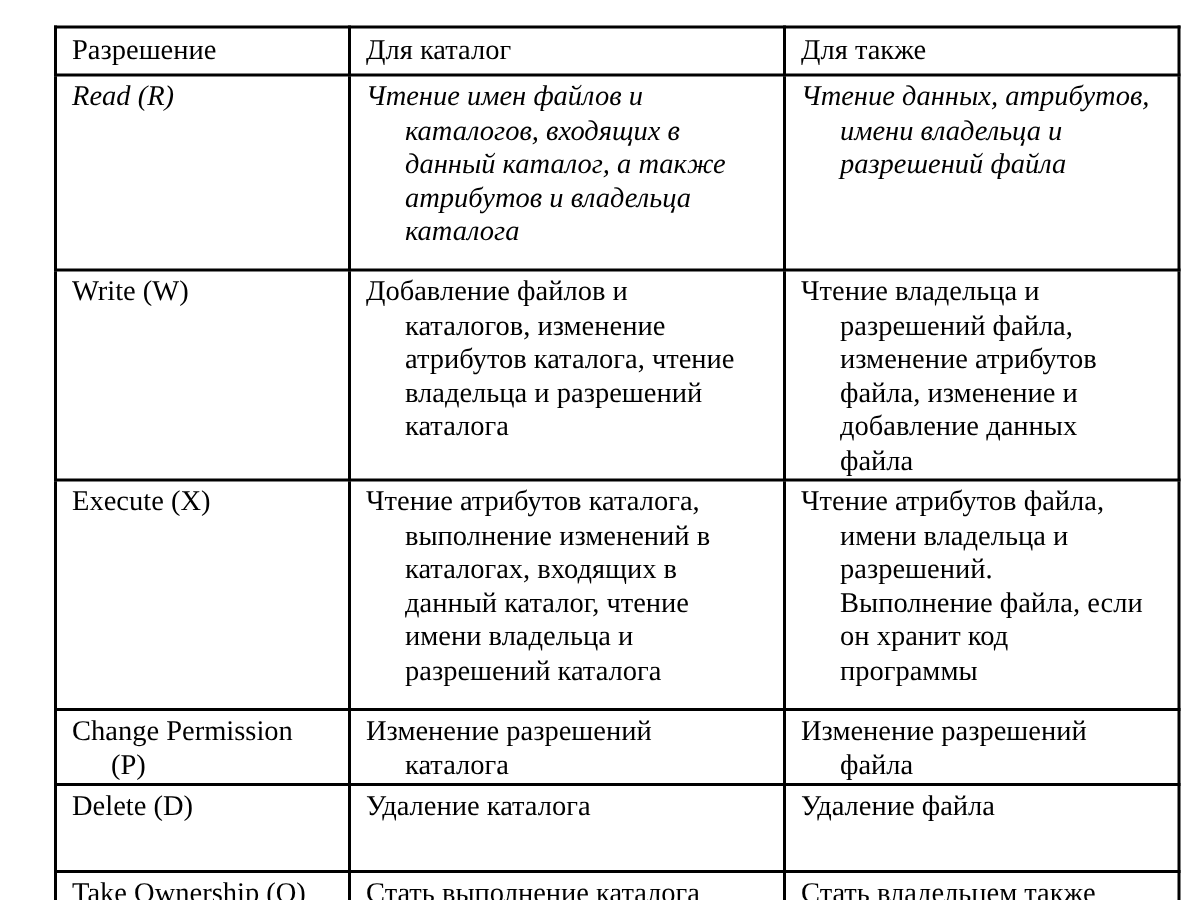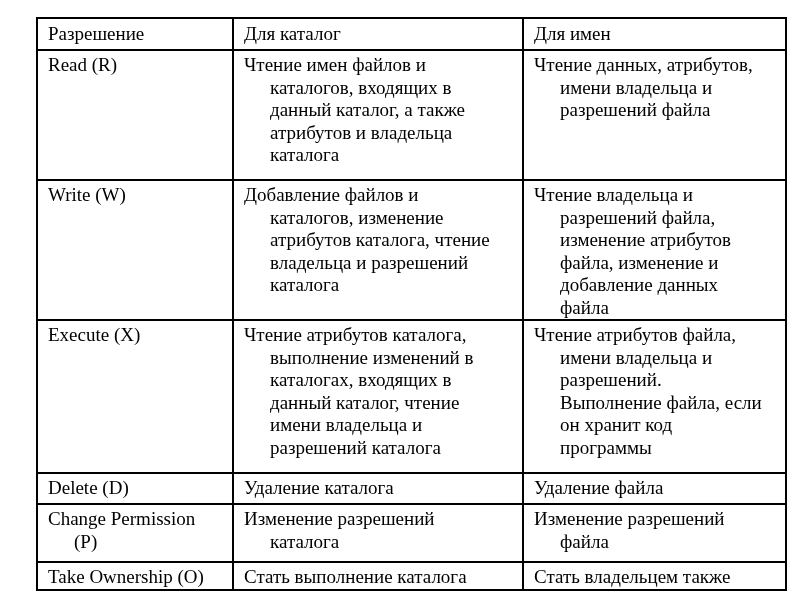--- a/index.html
+++ b/index.html
@@ -31,21 +31,21 @@
   table.perm-table col.c3 { width: 263px; }
   table.perm-table th,
   table.perm-table td {
     border: 2px solid #000000;
     vertical-align: top;
     padding: 0;
     font-weight: normal;
     text-align: left;
   }
   thead tr { height: 32px; }
-  tbody tr:nth-child(1) { height: 130px; }
+  tbody tr:nth-child(1) { height: 130px; font-style: italic; }
   tbody tr:nth-child(2) { height: 124px; }
   tbody tr:nth-child(3) { height: 153px; }
   tbody tr:nth-child(4) { height: 31px; }
   tbody tr:nth-child(5) { height: 58px; }
   tbody tr:nth-child(6) { height: 18px; margin-top: 28px; }
   .p {
     margin: 0;
     padding: 3px 4px 0 36px;
     text-indent: -26px;          
     font-size: 19px;
@@ -69,21 +69,21 @@
     </colgroup>
     <thead>
       <tr>
         <th>
             <div class="p hdr">Разрешение</div>
           </th>
         <th>
             <div class="p hdr">Для каталог</div>
           </th>
         <th>
-            <div class="p hdr">Для имен</div>
+            <div class="p hdr">Для также</div>
           </th>
       </tr>
     </thead>
     <tbody>
       <tr>
         <td>
             <div class="p">Read (R)</div>
           </td>
         <td>
             <div class="p">Чтение имен файлов и
@@ -134,41 +134,41 @@
             <div class="p">Чтение атрибутов файла,
 имени владельца и
 разрешений.
 Выполнение файла, если
 он хранит код
 программы</div>
           </td>
       </tr>
       <tr>
         <td>
-            <div class="p">Delete (D)</div>
-          </td>
-        <td>
-            <div class="p">Удаление каталога</div>
-          </td>
-        <td>
-            <div class="p">Удаление файла</div>
-          </td>
-      </tr>
-      <tr>
-        <td>
             <div class="p">Change Permission
 (P)</div>
           </td>
         <td>
             <div class="p">Изменение разрешений
 каталога</div>
           </td>
         <td>
             <div class="p">Изменение разрешений
 файла</div>
+          </td>
+      </tr>
+      <tr>
+        <td>
+            <div class="p">Delete (D)</div>
+          </td>
+        <td>
+            <div class="p">Удаление каталога</div>
+          </td>
+        <td>
+            <div class="p">Удаление файла</div>
           </td>
       </tr>
       <tr>
         <td>
             <div class="p">Take Ownership (O)</div>
           </td>
         <td>
             <div class="p">Стать выполнение каталога</div>
           </td>
         <td>

